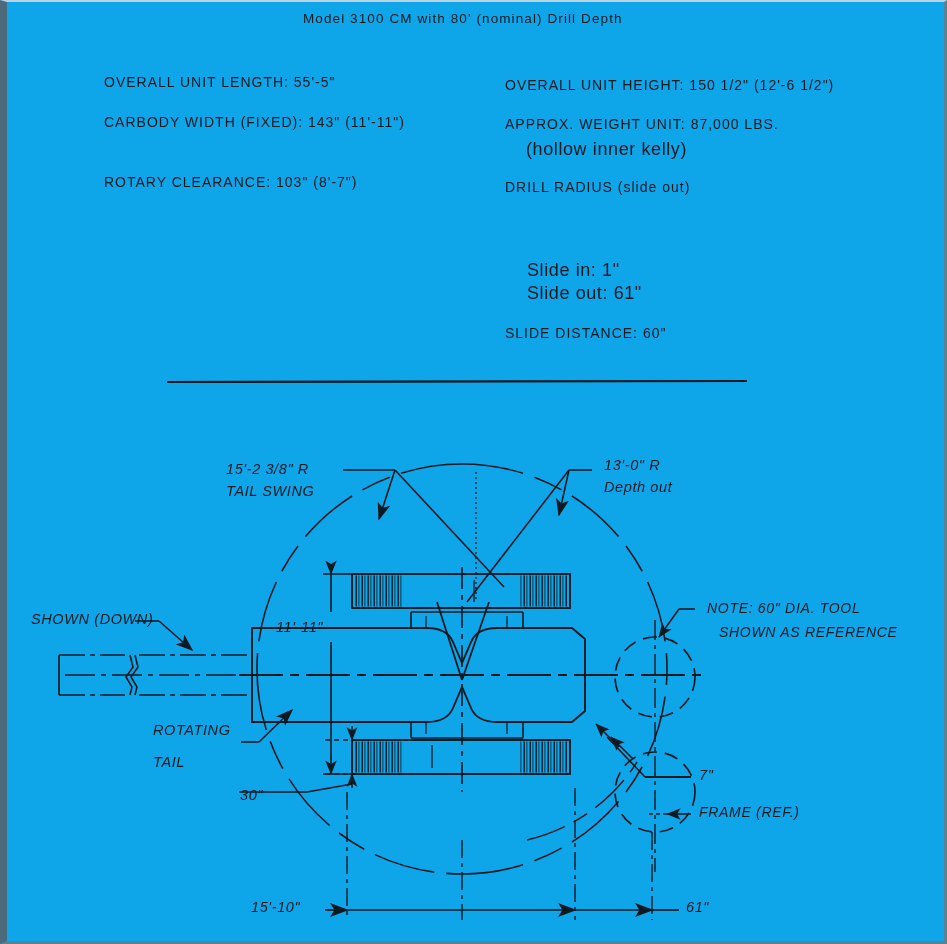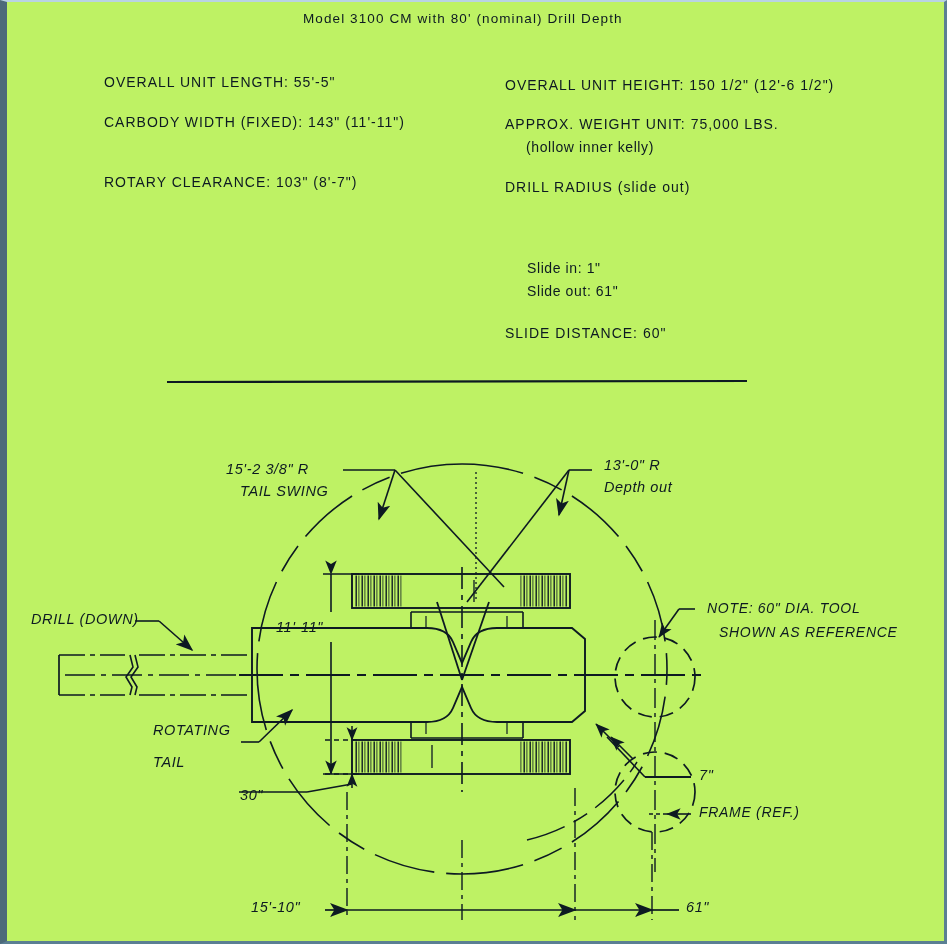--- a/index.html
+++ b/index.html
@@ -6,21 +6,21 @@
   html,body{margin:0;padding:0;}
   body{
     width:947px;height:944px;
     background:#96c0da;
     font-family:"Liberation Sans", sans-serif;
     overflow:hidden;
   }
   #sheet{
     position:relative;
     width:947px;height:944px;
-    background:#bef264;
+    background:#0ea5e9;
     box-sizing:border-box;
     border-left:7px solid #4c6a7a;
     border-top:2px solid #b9d3e4;
     border-right:3px solid #5b7f93;
     border-bottom:3px solid #5b7f93;
   }
   #canvas{
     position:absolute;left:0;top:0;
     width:947px;height:944px;
   }
@@ -34,21 +34,21 @@
   }
   .title{
     font-size:13.5px;
     letter-spacing:1.1px;
   }
   .spec{
     font-size:14px;
     letter-spacing:1.0px;
   }
   .spec-sub{
-    font-size:14px;
+    font-size:18px;
     letter-spacing:0.6px;
   }
   .dim{
     font-size:14.5px;
     font-style:italic;
     letter-spacing:0.6px;
     font-family:"Liberation Sans", sans-serif;
   }
   .note{
     font-size:14px;
@@ -226,34 +226,34 @@
     </g>
   </svg>
 
   <div class="txt title" style="left:296px;top:9px;">Model 3100 CM with 80' (nominal) Drill Depth</div>
 
   <div class="txt spec" style="left:97px;top:72px;">OVERALL UNIT LENGTH: 55'-5"</div>
   <div class="txt spec" style="left:97px;top:112px;">CARBODY WIDTH (FIXED): 143" (11'-11")</div>
   <div class="txt spec" style="left:97px;top:172px;">ROTARY CLEARANCE: 103" (8'-7")</div>
 
   <div class="txt spec" style="left:498px;top:75px;">OVERALL UNIT HEIGHT: 150 1/2" (12'-6 1/2")</div>
-  <div class="txt spec" style="left:498px;top:114px;">APPROX. WEIGHT UNIT: 75,000 LBS.</div>
+  <div class="txt spec" style="left:498px;top:114px;">APPROX. WEIGHT UNIT: 87,000 LBS.</div>
   <div class="txt spec-sub" style="left:519px;top:137px;">(hollow inner kelly)</div>
   <div class="txt spec" style="left:498px;top:177px;">DRILL RADIUS (slide out)</div>
   <div class="txt spec-sub" style="left:520px;top:258px;">Slide in: 1"</div>
   <div class="txt spec-sub" style="left:520px;top:281px;">Slide out: 61"</div>
   <div class="txt spec" style="left:498px;top:323px;">SLIDE DISTANCE: 60"</div>
 
   <div class="txt dim" style="left:219px;top:459px;">15'-2 3/8" R</div>
-  <div class="txt dim" style="left:233px;top:481px;text-align:right;">TAIL SWING</div>
+  <div class="txt dim" style="left:219px;top:481px;text-align:right;">TAIL SWING</div>
 
   <div class="txt dim" style="left:597px;top:455px;">13'-0" R</div>
   <div class="txt dim" style="left:597px;top:477px;">Depth out</div>
 
-  <div class="txt dim" style="left:24px;top:609px;">DRILL (DOWN)</div>
+  <div class="txt dim" style="left:24px;top:609px;">SHOWN (DOWN)</div>
 
   <div class="txt dim" style="left:146px;top:720px;">ROTATING</div>
   <div class="txt dim" style="left:146px;top:752px;">TAIL</div>
 
   <div class="txt dim" style="left:269px;top:617px;">11'-11"</div>
 
   <div class="txt dim" style="left:233px;top:785px;">30"</div>
 
   <div class="txt note" style="left:700px;top:598px;">NOTE: 60" DIA. TOOL</div>
   <div class="txt note" style="left:712px;top:622px;">SHOWN AS REFERENCE</div>

